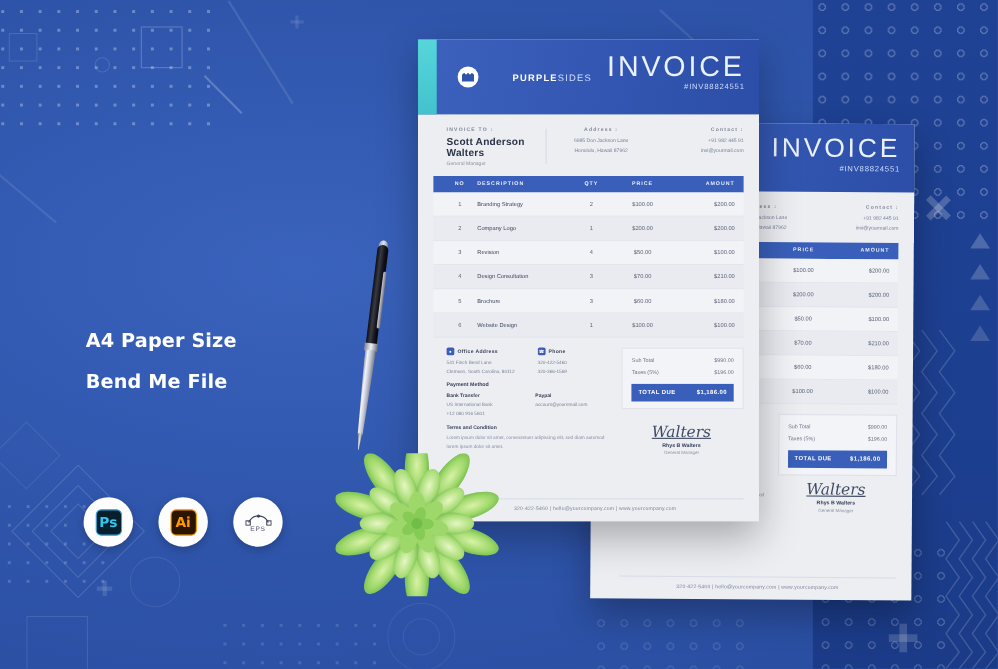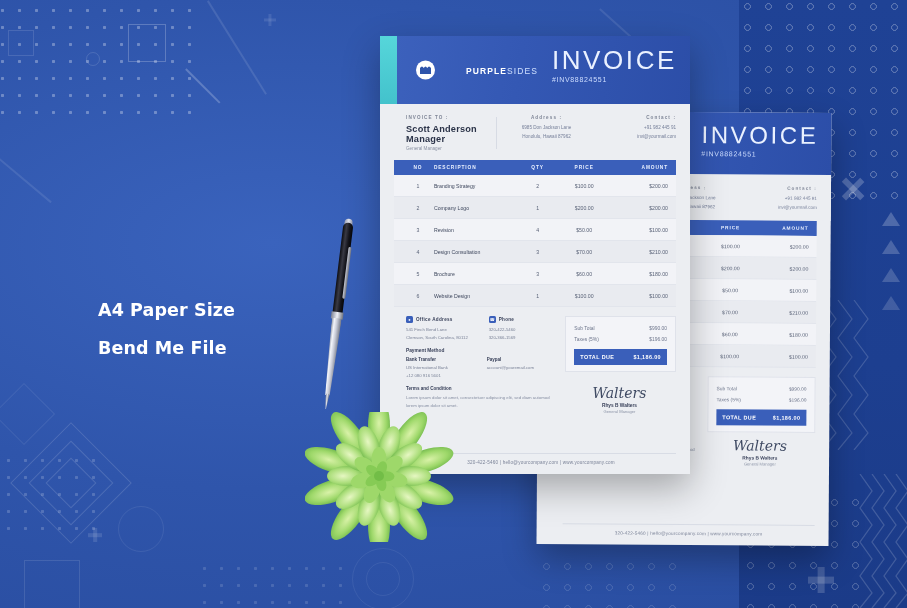--- a/index.html
+++ b/index.html
@@ -53,21 +53,21 @@
     text-shadow:0 2px 6px rgba(0,0,0,.18);
     transform:scaleX(.93); transform-origin:left center;
   }
   .headline .l2{ display:block; }
   .subhead{
     margin-top:22px; color:#e7eefb; font-size:15.5px; letter-spacing:1.9px;
     font-family:"Liberation Sans", sans-serif;
   }
   .features{ position:absolute; left:78px; top:300px; z-index:20; }
   .feat{ color:#ffffff; font-size:17.5px; font-weight:bold; margin-bottom:18px;
-         font-family:"DejaVu Sans", sans-serif; letter-spacing:.1px;margin-left:20px; }
+         font-family:"DejaVu Sans", sans-serif; letter-spacing:.1px; }
   .badges{ position:absolute; left:76px; top:452px; display:flex; gap:23px; z-index:20; }
   .badge{
     width:45px; height:45px; border-radius:50%; background:#fdfdfd;
     display:flex; align-items:center; justify-content:center;
     box-shadow:0 3px 9px rgba(0,0,0,.22);
   }
   .appicon{ width:24px; height:24px; border-radius:5px; display:flex;
             align-items:center; justify-content:center;
             font-weight:bold; font-size:12.5px; font-family:"DejaVu Sans",sans-serif; }
   .ps{ background:#071e2b; color:#31c5f0; border:1.2px solid #31a8e0; }
@@ -110,21 +110,21 @@
   .teal{ position:absolute; left:0; top:0; width:17px; height:100%;
     background:linear-gradient(180deg,#56d6da,#43c2cc); }
   .logo-row{ position:absolute; left:36px; top:50%; transform:translateY(-50%);
     display:flex; align-items:center; gap:7px; }
   .logo-circ{ width:19px; height:19px; border-radius:50%; background:#fff;
     display:flex; align-items:center; justify-content:center; }
   .logo-mark{ width:11px; height:8px; background:#2f55ab;
     clip-path:polygon(0 25%,18% 0,34% 25%,50% 0,66% 25%,82% 0,100% 25%,100% 100%,0 100%); }
   .brand{ font-size:8.5px; letter-spacing:1.1px; font-weight:bold; color:#fff;padding-left:24px; }
   .brand i{ font-style:normal; font-weight:normal; color:#cfe0ff; }
-  .inv-title{ position:absolute; right:13px; top:11px; text-align:left; }
+  .inv-title{ position:absolute; right:13px; top:11px; text-align:right; }
   .inv-title .big{ font-size:26px; color:#eaf1ff; letter-spacing:2.6px;
     font-family:"Liberation Sans",sans-serif; font-weight:300; line-height:1; }
   .inv-title .num{ font-size:7px; color:#cdddff; letter-spacing:.7px; margin-top:3px; }
   .inv-title.back .big{ font-size:24px; }
 
   .meta{ display:flex; padding:11px 14px 9px 26px; gap:10px; background:#eceef2; }
   .meta .col{ flex:1; }
   .meta .lbl{ font-size:4.6px; letter-spacing:1.1px; color:#7e8596; font-weight:bold; margin-bottom:4px; }
   .meta .name{ font-size:9.2px; color:#2b3348; font-weight:bold; letter-spacing:.2px; }
   .meta .role{ font-size:4.6px; color:#8b92a3; margin-top:2px; }
@@ -168,21 +168,21 @@
   .tot .due{ display:flex; justify-content:space-between; background:#3a5fba;
     color:#fff; font-size:5.4px; font-weight:bold; padding:5px 6px; margin-top:4px;
     letter-spacing:.4px; }
 
   .terms{ padding:6px 14px 0 26px; display:flex; gap:10px; }
   .terms .tl{ flex:1.3; }
   .terms .t-h{ font-size:4.6px; font-weight:bold; color:#39415a; margin-bottom:3px; }
   .terms .t-b{ font-size:4.3px; color:#868ea2; line-height:1.85; }
   .sig{ flex:1; text-align:center; }
   .sig .script{ font-family:"DejaVu Serif", serif; font-style:italic;
-    font-size:14px; color:#3f4a63; line-height:1; }
+    font-size:14px; color:#3f4a63; line-height:1;text-decoration:underline; }
   .sig .sn{ font-size:4.8px; font-weight:bold; color:#39415a; margin-top:3px; }
   .sig .sr{ font-size:4.1px; color:#8c94a7; margin-top:1px; }
 
   .foot{ position:absolute; left:26px; right:14px; bottom:9px;
     border-top:1px solid #d8dce5; padding-top:6px; text-align:center;
     font-size:4.6px; color:#7b8398; letter-spacing:.2px; }
 
   
   .plant{ position:absolute; left:305px; top:412px; width:150px; height:130px; z-index:22; }
 </style>
@@ -251,20 +251,39 @@
       <path d="M36 0 L50 19 L36 38 L50 57 L36 76 L50 95 L36 114 L50 133 L36 150"></path>
     </g>
   </svg>
 
 
   <div class="features">
     <div class="feat">A4 Paper Size</div>
     <div class="feat">Bend Me File</div>
   </div>
 
+  <div class="badges">
+    <div class="badge">
+      <div class="appicon ps">Ps</div>
+    </div>
+    <div class="badge">
+      <div class="appicon ai">Ai</div>
+    </div>
+    <div class="badge">
+      <div class="eps-wrap">
+        <svg width="24" height="13" viewBox="0 0 24 13">
+          <path d="M3 10 C7 2, 17 2, 21 10" fill="none" stroke="#3d4454" stroke-width="1"></path>
+          <rect x="0.5" y="8.5" width="4" height="4" fill="none" stroke="#3d4454" stroke-width="1"></rect>
+          <rect x="19.5" y="8.5" width="4" height="4" fill="none" stroke="#3d4454" stroke-width="1"></rect>
+          <circle cx="12" cy="4.2" r="1.4" fill="#3d4454"></circle>
+        </svg>
+        <span class="eps-lbl">EPS</span>
+      </div>
+    </div>
+  </div>
 
   <div class="pen">
     <div class="tip-top"></div>
     <div class="cap"></div>
     <div class="clip"></div>
     <div class="ring"></div>
     <div class="barrel"></div>
     <div class="nib2"></div>
   </div>
 
@@ -387,21 +406,21 @@
       </div>
       <div class="inv-title">
         <div class="big">INVOICE</div>
         <div class="num">#INV88824551</div>
       </div>
     </div>
 
     <div class="meta">
       <div class="col">
         <div class="lbl">INVOICE TO :</div>
-        <div class="name">Scott Anderson Manager</div>
+        <div class="name">Scott Anderson Walters</div>
         <div class="role">General Manager</div>
       </div>
       <div class="div"></div>
       <div class="col c">
         <div class="lbl">Address :</div>
         <div class="val">6985  Don Jackson Lane</div>
         <div class="val">Honolulu, Hawaii 87962</div>
       </div>
       <div class="col r">
         <div class="lbl">Contact :</div>

